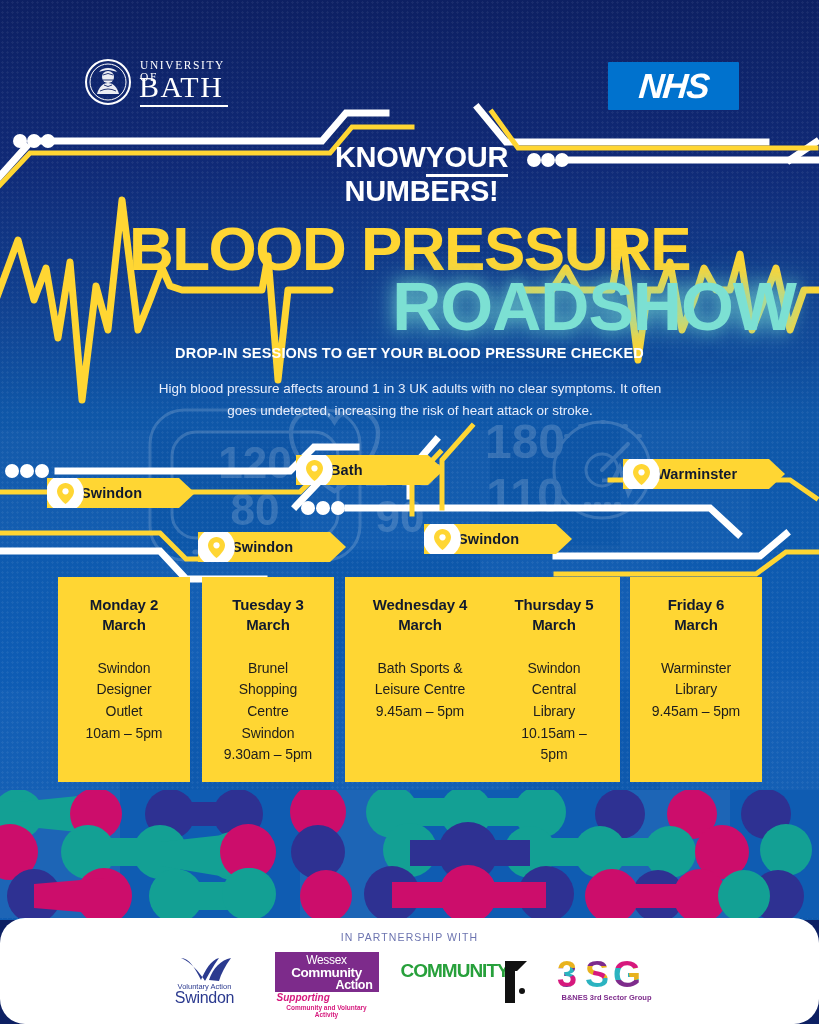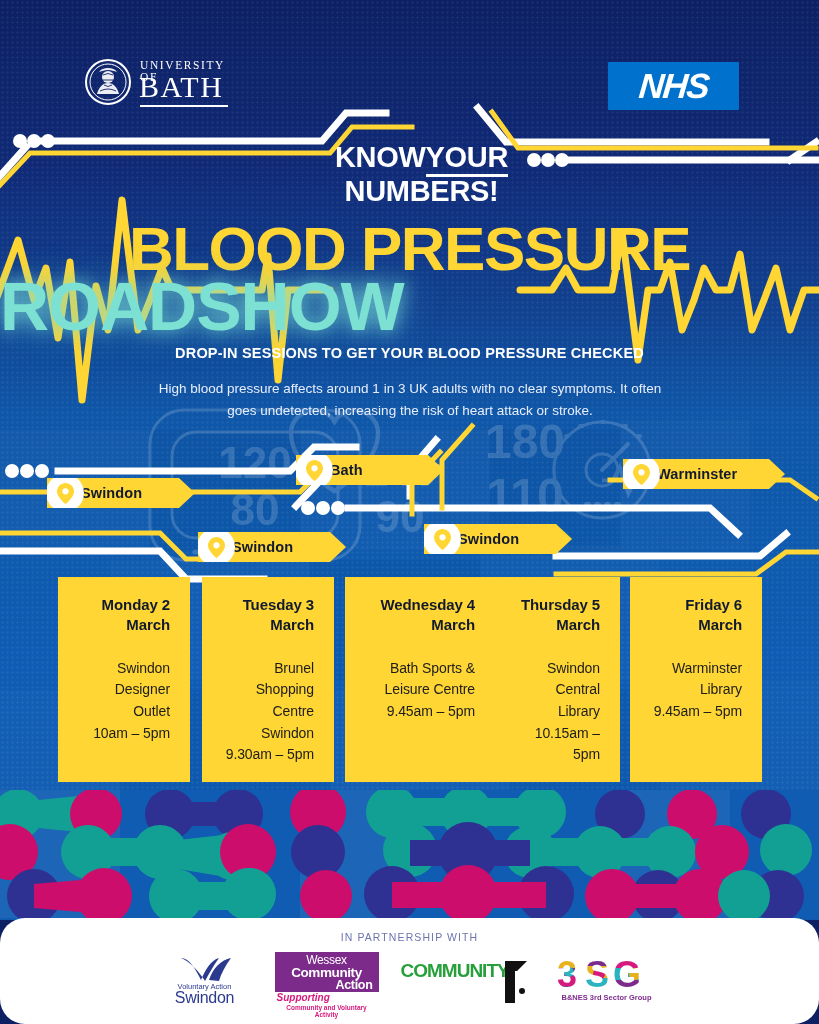--- a/index.html
+++ b/index.html
@@ -79,21 +79,21 @@
   .kyn-l1{ font-size:29px; font-weight:bold; letter-spacing:-0.3px; display:block;}
   .kyn-l1 .u{ border-bottom:3px solid #fff; padding-bottom:1px;}
   .kyn-l2{ font-size:29px; font-weight:bold; letter-spacing:-0.3px; display:block; margin-top:3px;}
 
   .title-bp{
     position:absolute; left:0; top:218px; width:819px; text-align:center;
     font-size:62px; font-weight:bold; color:#ffd633; letter-spacing:-1.5px;
     line-height:1; font-stretch:condensed;
   }
   .title-rs{
-    position:absolute; left:0; top:272px; width:796px; text-align:left;
+    position:absolute; left:0; top:272px; width:796px; text-align:right;
     font-size:68px; font-weight:bold; color:#7ce0d3; letter-spacing:-1px;
     line-height:1;
     text-shadow:0 0 18px rgba(124,224,211,.85), 0 0 38px rgba(100,210,225,.55);
   }
   .subtitle{
     position:absolute; left:0; top:345px; width:819px; text-align:center;
     font-size:14.5px; font-weight:bold; color:#ffffff; letter-spacing:.2px;
   }
   .blurb{
     position:absolute; left:150px; top:378px; width:520px; text-align:center;
@@ -114,21 +114,21 @@
     position:absolute; left:-1px; top:-4px; width:38px; height:38px;
     background:#fff; border-radius:50%;
     display:flex; align-items:center; justify-content:center;
   }
   .pin-badge svg{ display:block;}
 
   
   .cards{ position:absolute; left:0; top:577px; width:819px; height:208px;}
   .card{
     position:absolute; top:0; height:205px; background:#ffd633;
-    text-align:right; padding:18px 20px 10px;
+    text-align:center; padding:18px 20px 10px;
   }
   .card-date{
     font-size:15px; font-weight:bold; color:#111a2e; line-height:1.35;
     letter-spacing:-0.1px;
   }
   .card-body{
     margin-top:22px; font-size:14px; color:#1d1d1d; line-height:1.55; letter-spacing:-0.1px;
   }
 
   

